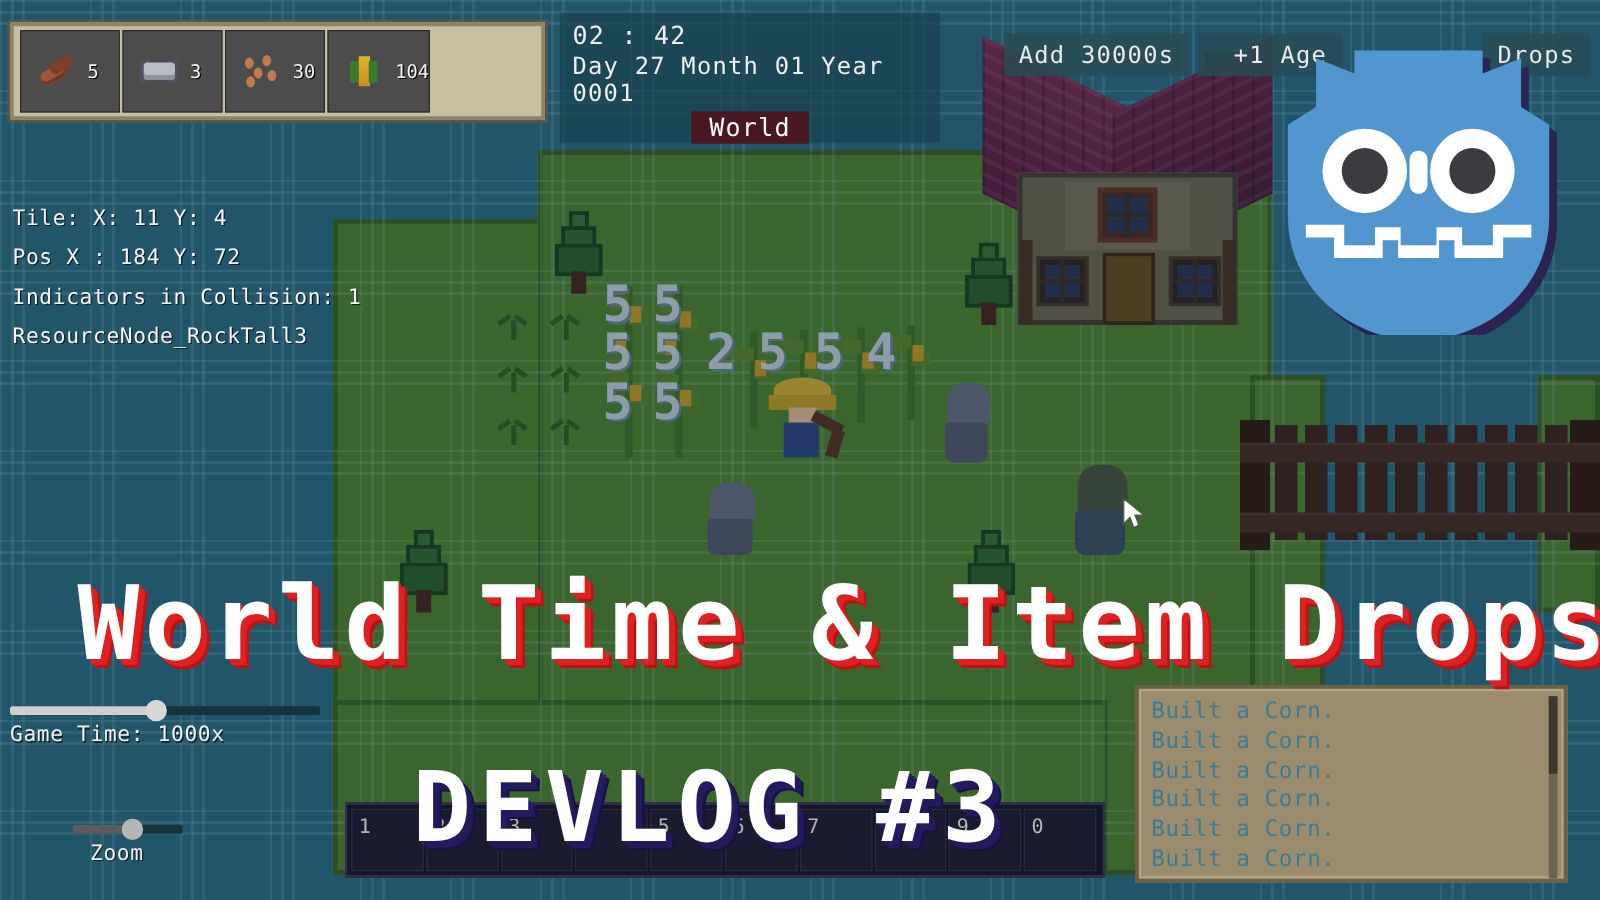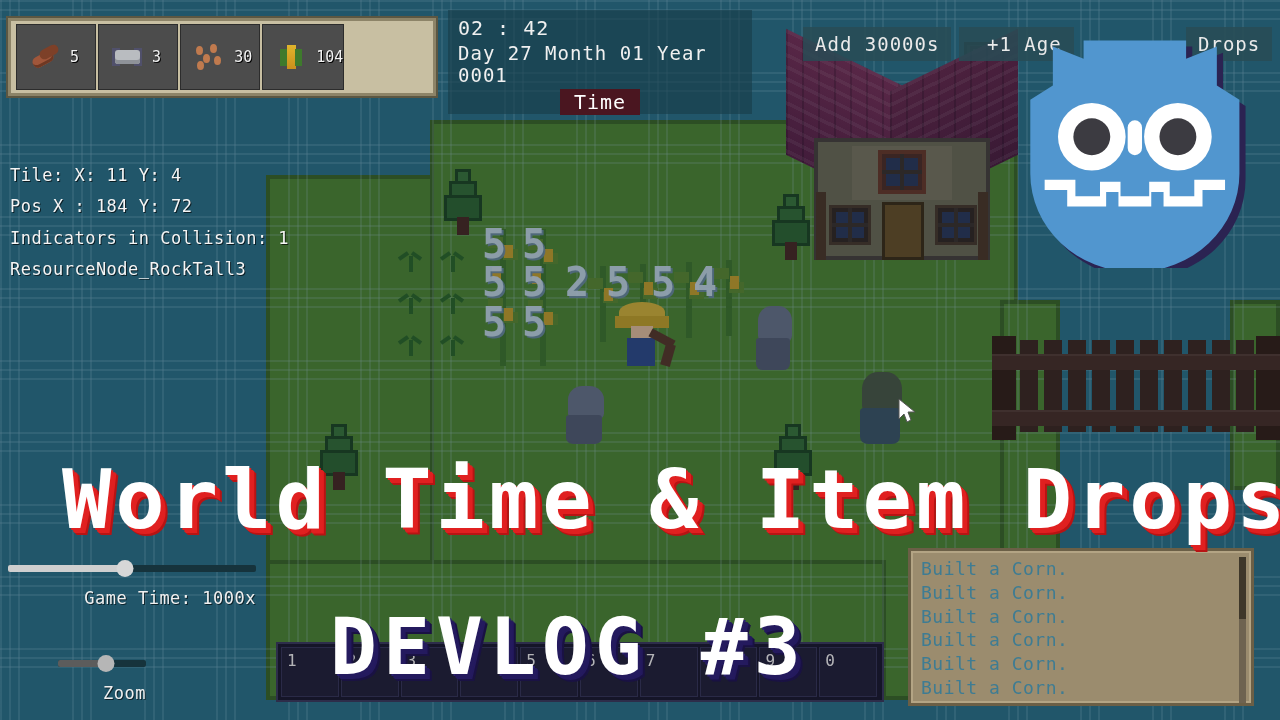--- a/index.html
+++ b/index.html
@@ -237,21 +237,21 @@
   #slider-gametime { left:8px; top:565px; width:248px; }
   #slider-zoom     { left:58px; top:660px; width:88px; }
   .trk { position:relative; height:7px; background:#16333c; border-radius:2px; }
   .fill { position:absolute; left:0; top:0; height:100%; background:#cfcfcf; border-radius:2px; }
   #slider-zoom .fill { background:#5c5c5c; }
   .knob {
     position:absolute; top:-5px; width:17px; height:17px;
     background:#d7d7d7; border-radius:50%; transform:translateX(-50%);
   }
   #slider-zoom .knob { background:#b6b6b6; }
-  .slabel { color:#f0f0f0; font-size:17px; margin-top:16px; text-shadow:1px 1px 0 rgba(0,0,0,.6); letter-spacing:.5px;text-align:right; }
+  .slabel { color:#f0f0f0; font-size:17px; margin-top:6px; text-shadow:1px 1px 0 rgba(0,0,0,.6); letter-spacing:.5px; }
   #slider-zoom .slabel { margin-left:14px; }
 
   
   .hotbar {
     position:absolute; left:276px; top:642px; width:608px; height:60px;
     background:#151528; border:2px solid #2d2d4a;
     display:flex; padding:3px;
   }
   .hot-slot {
     flex:1; margin-right:2px; background:#1b1b30;
@@ -531,21 +531,21 @@
         </div>
       <span class="inv-count">104</span>
     </div>
     <div class="inv-slot empty"></div>
   </div>
 
   <div class="timepanel">
     <div class="clock">02 : 42</div>
     <div class="date">Day 27 Month 01 Year 0001</div>
     <div class="phase-wrap">
-      <span class="phase">Time</span>
+      <span class="phase">World</span>
     </div>
   </div>
 
   <button class="btn" id="btn-add-time">Add 30000s</button>
   <button class="btn" id="btn-add-age">+1 Age</button>
   <button class="btn" id="btn-build">Drops</button>
 
   <div class="debug">
     <div>Tile: X: 11 Y: 4</div>
     <div>Pos X : 184 Y: 72</div>

